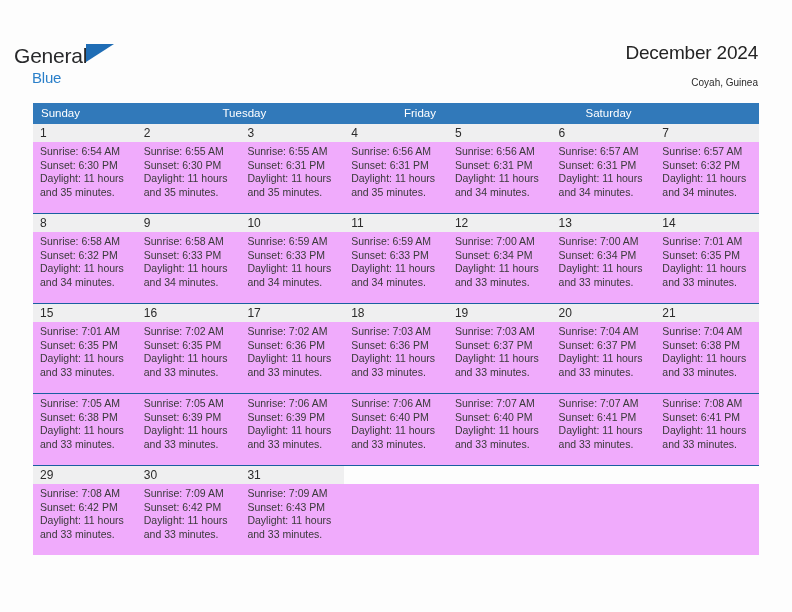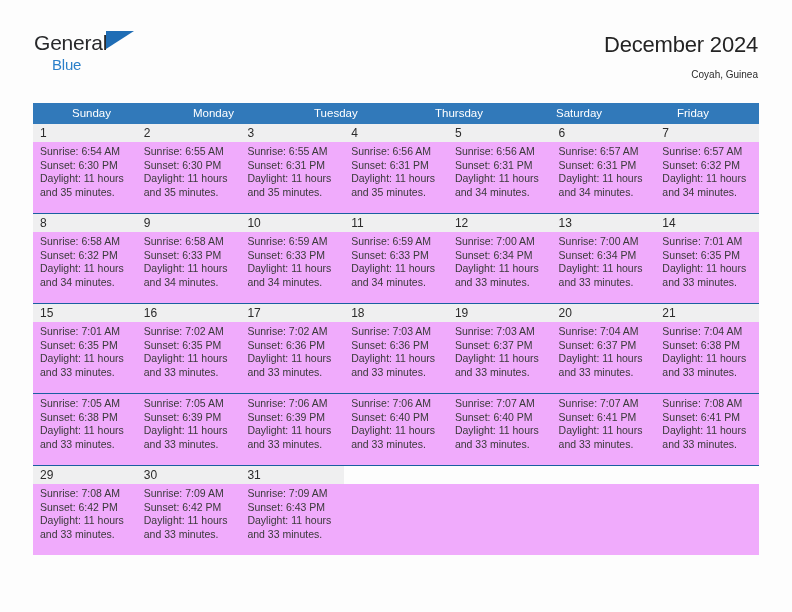--- a/index.html
+++ b/index.html
@@ -18,23 +18,23 @@
     height: 612px;
     background: #fdfdfd;
   }
 
   
   .header {
     position: absolute;
     left: 0; top: 0;
     width: 792px;
     height: 100px;
-    padding: 28px 34px 0 34px;
+    padding: 28px 34px 0 14px;
     display: flex;
-    align-items: flex-start;
+    align-items: center;
     justify-content: space-between;
   }
 
   .logo {
     position: relative;
     width: 160px;
     padding-top: 4px;
   }
   .logo-row1 {
     position: relative;
@@ -57,21 +57,21 @@
     display: block;
     font-size: 15px;
     line-height: 21px;
     color: #2a7fc9;
     padding-left: 18px;
     letter-spacing: -0.2px;
   }
 
   .title-block { text-align: right; padding-top: 0px; }
   .cal-title {
-    font-size: 22px;
+    font-size: 19px;
     line-height: 34px;
     color: #242424;
     font-weight: normal;
     letter-spacing: -0.2px;
   }
   .cal-subtitle {
     font-size: 10px;
     line-height: 20px;
     color: #2b2b2b;
     margin-top: 3px;
@@ -91,21 +91,20 @@
     height: 21px;
   }
   .dow {
     flex: 1 1 0;
     color: #ffffff;
     font-size: 11.5px;
     line-height: 21px;
     padding-left: 8px;
     white-space: nowrap;
     overflow: hidden;
-    margin-left: 31px;
   }
 
   .week {
     border-top: 1.6px solid #1a5fa0;
   }
   .week:first-of-type { border-top: none; }
 
   .week-nums {
     display: flex;
     background: #efeff0;
@@ -150,25 +149,23 @@
 
     <div class="title-block">
       <div class="cal-title">December 2024</div>
       <div class="cal-subtitle">Coyah, Guinea</div>
     </div>
   </div>
 
   <div class="calendar">
     <div class="dow-row">
         <div class="dow">Sunday</div>
-        <div class="dow">Monday</div>
         <div class="dow">Tuesday</div>
-        <div class="dow">Thursday</div>
+        <div class="dow">Friday</div>
         <div class="dow">Saturday</div>
-        <div class="dow">Friday</div>
       </div>
     <div id="weeks-host">
         <div class="week">
           <div class="week-nums">
             <div class="daynum">1</div>
             <div class="daynum">2</div>
             <div class="daynum">3</div>
             <div class="daynum">4</div>
             <div class="daynum">5</div>
             <div class="daynum">6</div>

